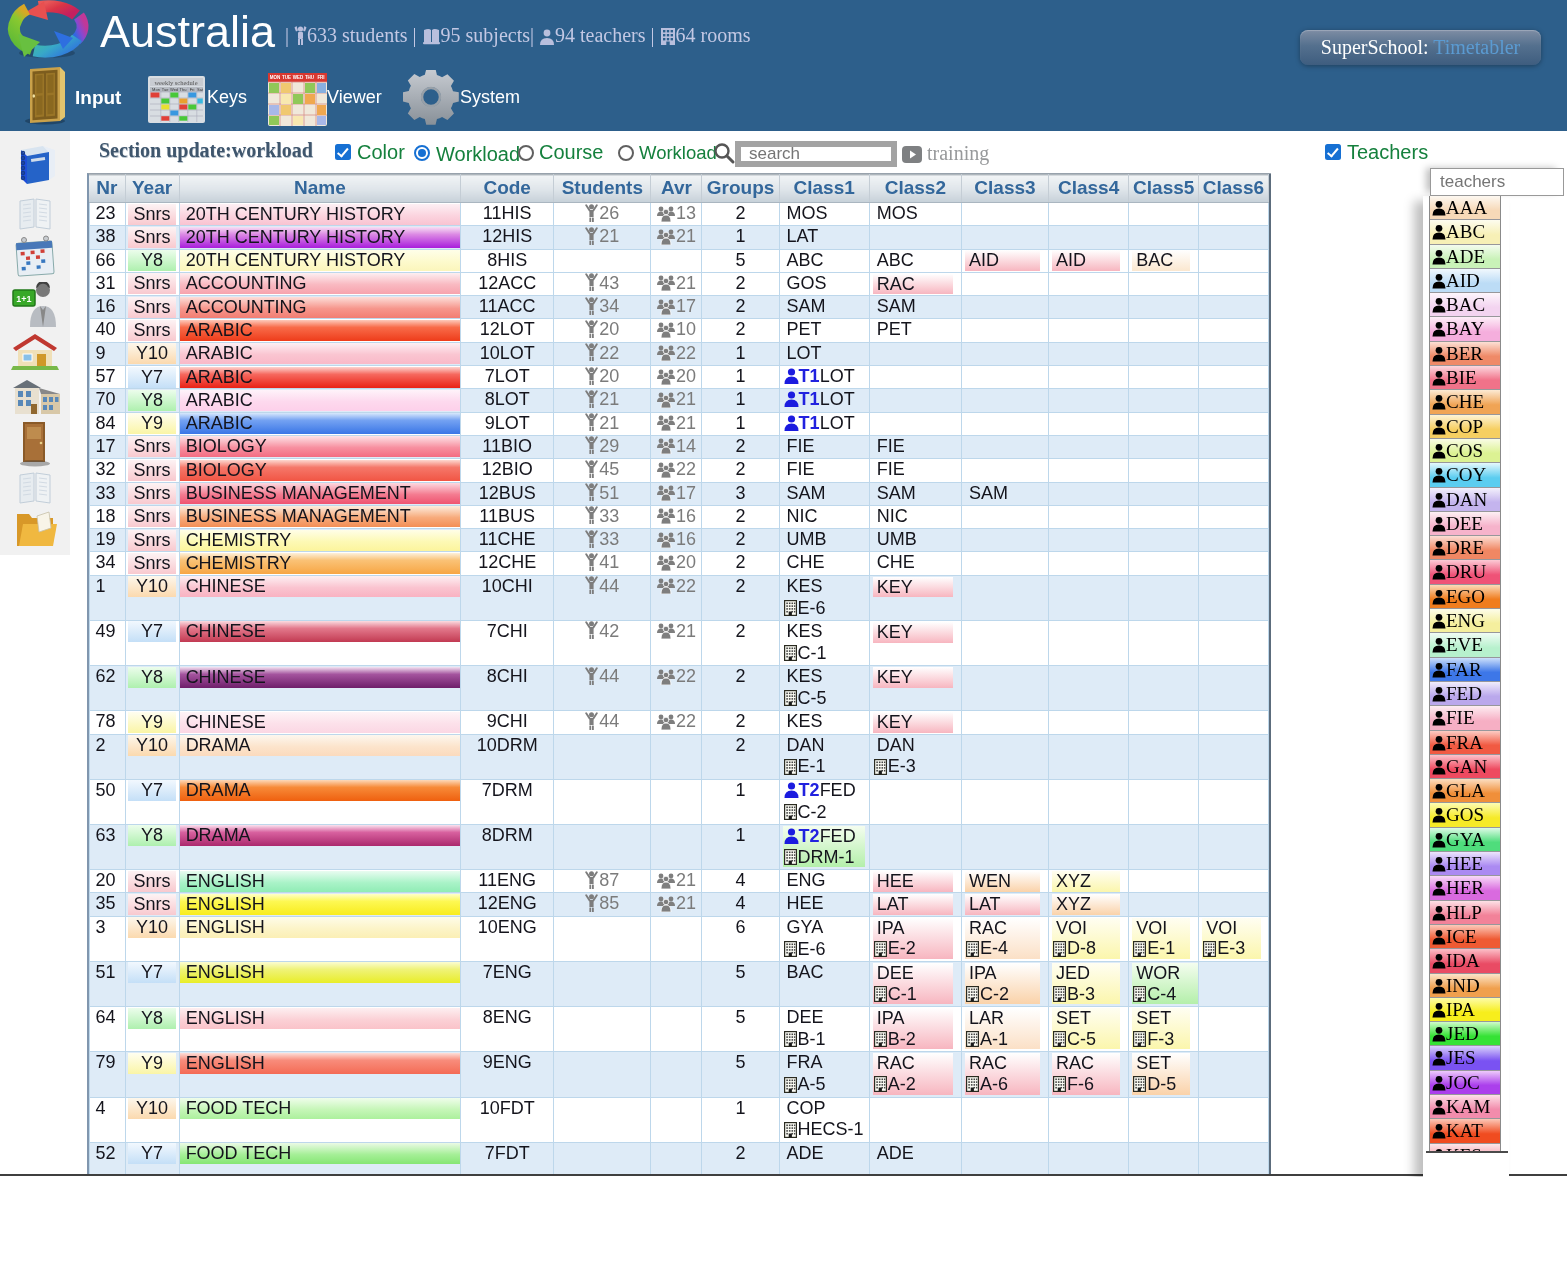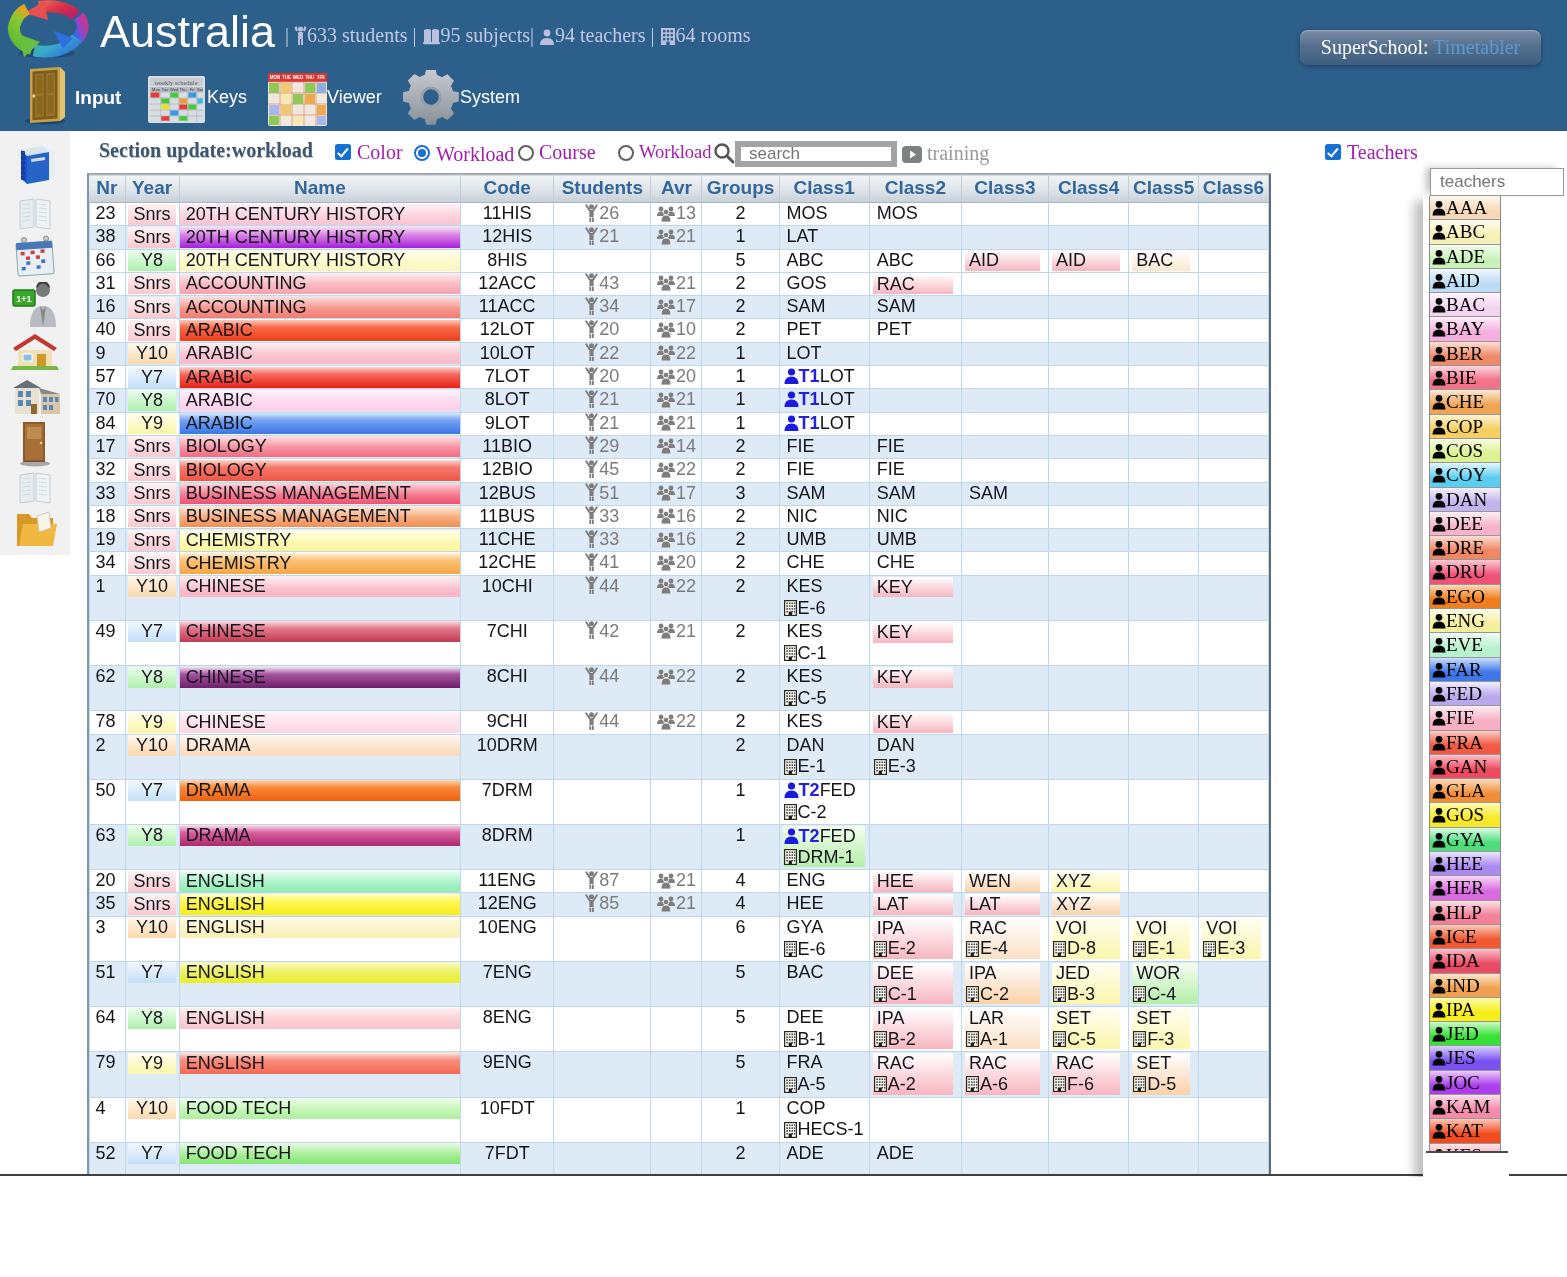--- a/index.html
+++ b/index.html
@@ -9,21 +9,21 @@
 .nav{position:absolute;color:#fff;font-size:18px;top:87px}
 #sb{position:absolute;left:0;top:131px;width:70px;height:424px;background:#f1f1f1}
 #sb svg{position:absolute;left:50%;transform:translateX(-50%)}
 #ssbtn{position:absolute;left:1300px;top:30px;width:241px;height:35px;border-radius:8px;
  background:linear-gradient(#7e8da4,#54708e 45%,#3e5d7f);box-shadow:0 1px 5px rgba(0,0,0,.35), inset 0 1px 1px rgba(255,255,255,.25);
  font-family:"Liberation Serif",serif;font-size:20px;color:#fff;text-align:center;line-height:34px}
 #ssbtn b{font-weight:normal;color:#5b9bd2}
 #sect{position:absolute;left:99px;top:139px;font-family:"Liberation Serif",serif;font-weight:bold;font-size:20px;color:#3f566d;text-shadow:0.5px 0.5px 0.5px rgba(120,140,160,0.5)}
 .cb{position:absolute;width:16px;height:16px;background:#1670d3;border-radius:2.5px}
 .cb:after{content:"";position:absolute;left:5px;top:1.5px;width:4px;height:8.5px;border:solid #fff;border-width:0 2.2px 2.2px 0;transform:rotate(40deg)}
-.lbl{position:absolute;font-family:Liberation Serif, serif;font-size:20px;color:#a21caf;white-space:nowrap}
+.lbl{position:absolute;font-family:Liberation Sans, sans-serif;font-size:20px;color:#15803d;white-space:nowrap}
 .rad{position:absolute;width:16px;height:16px;border-radius:50%}
 .rad.on{border:2px solid #1670d3;background:#fff}
 .rad.on:after{content:"";position:absolute;left:2px;top:2px;width:8px;height:8px;border-radius:50%;background:#1670d3}
 .rad.off{border:2px solid #606060;background:#fff}
 #srch{position:absolute;left:735px;top:141px;width:162px;height:26px;border:6px solid #a3a3a3;background:#fff;
  font-size:17px;color:#8c8c8c;padding-left:8px;line-height:24px}
 #train{position:absolute;left:927px;top:142px;font-family:"Liberation Serif",serif;font-size:20px;color:#97999b}
 
 #tblw{position:absolute;left:86.5px;top:172.5px;width:1184px;height:1003px;overflow:hidden;border-left:2px solid #8096ae;border-top:1px solid #98a2ac}
 table{border-collapse:collapse;table-layout:fixed;width:1180px;font-size:18px;color:#14141c}

